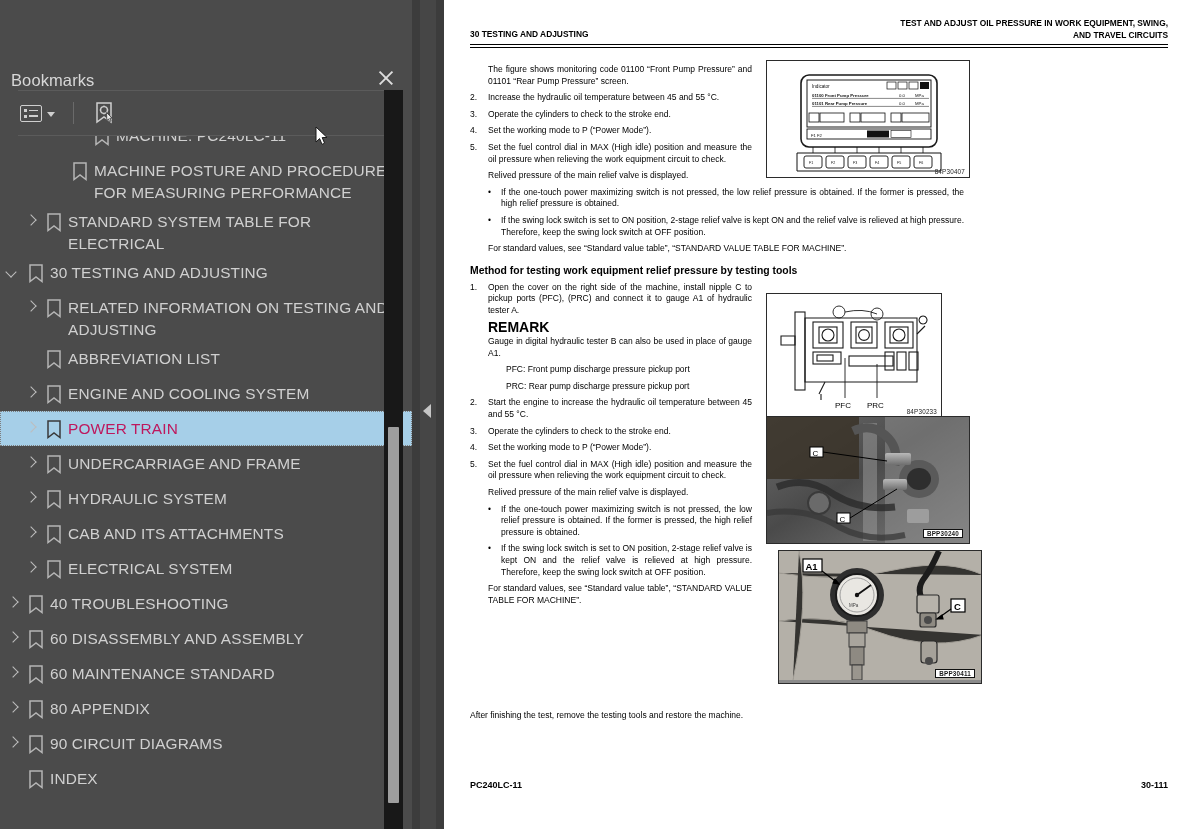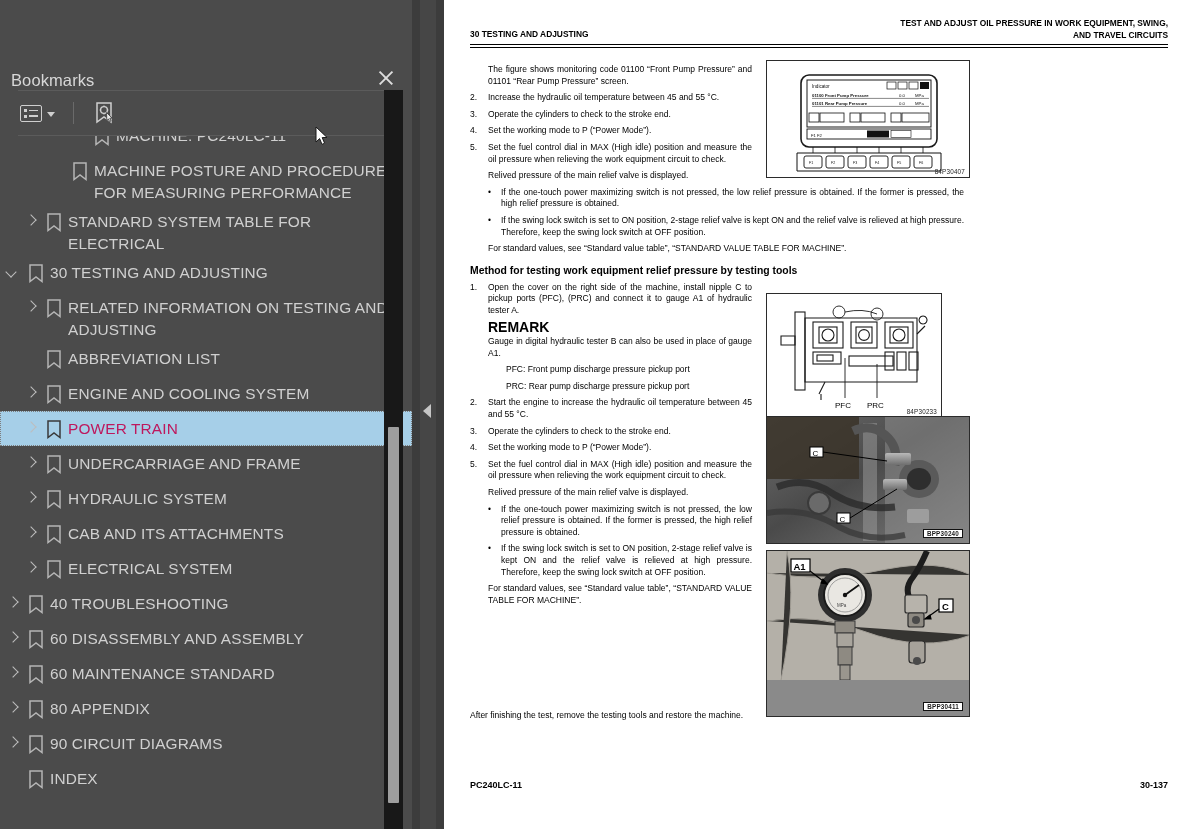--- a/index.html
+++ b/index.html
@@ -778,21 +778,21 @@
               <line x1="56" y1="35" x2="120" y2="44"></line>
               <rect x="70" y="96" width="13" height="10" fill="#fff"></rect>
               <line x1="83" y1="101" x2="130" y2="72"></line>
             </g>
             <text x="45.5" y="38.5" font-size="8" font-family="Liberation Sans, sans-serif" fill="#000">C</text>
             <text x="72.5" y="104.5" font-size="8" font-family="Liberation Sans, sans-serif" fill="#000">C</text>
           </svg>
           <div class="figcap boxed">BPP30240</div>
         </div>
 
-        <div class="fig photo" style="left:296px; top:486px; width:204px; height:167px;">
+        <div class="fig photo" style="left:308px; top:486px; width:204px; height:134px;">
           <svg width="204" height="129" viewBox="0 0 204 129">
             <rect x="0" y="0" width="204" height="129" fill="#b4b0a8"></rect>
             <g stroke="#9a968e" stroke-width="1" opacity="0.7">
               <path d="M0 22 q60 10 120 -4 q50 -10 84 6"></path>
               <path d="M0 70 q50 -8 96 10 q60 22 108 4"></path>
               <path d="M20 0 q10 50 -6 129"></path>
             </g>
             <circle cx="78" cy="44" r="27" fill="#2e2e2e"></circle>
             <circle cx="78" cy="44" r="21" fill="#e9e7e2" stroke="#1a1a1a" stroke-width="2"></circle>
             <circle cx="78" cy="44" r="17" fill="none" stroke="#8a8a8a" stroke-width="0.8"></circle>
@@ -822,21 +822,21 @@
           </svg>
           <div class="figcap boxed">BPP30411</div>
         </div>
 
       </div>
 
       <div class="closing">After finishing the test, remove the testing tools and restore the machine.</div>
 
       <div class="pg-footer">
         <div>PC240LC-11</div>
-        <div>30-137</div>
+        <div>30-111</div>
       </div>
 
     </div>
   </div>
 
   <svg class="cursor" viewBox="0 0 13 20">
     <path d="M1 1 L1 16 L4.6 12.6 L7 18.4 L9.6 17.2 L7.2 11.6 L12 11.4 Z" fill="#ffffff" stroke="#1a1a1a" stroke-width="1"></path>
   </svg>
 
 </div>

